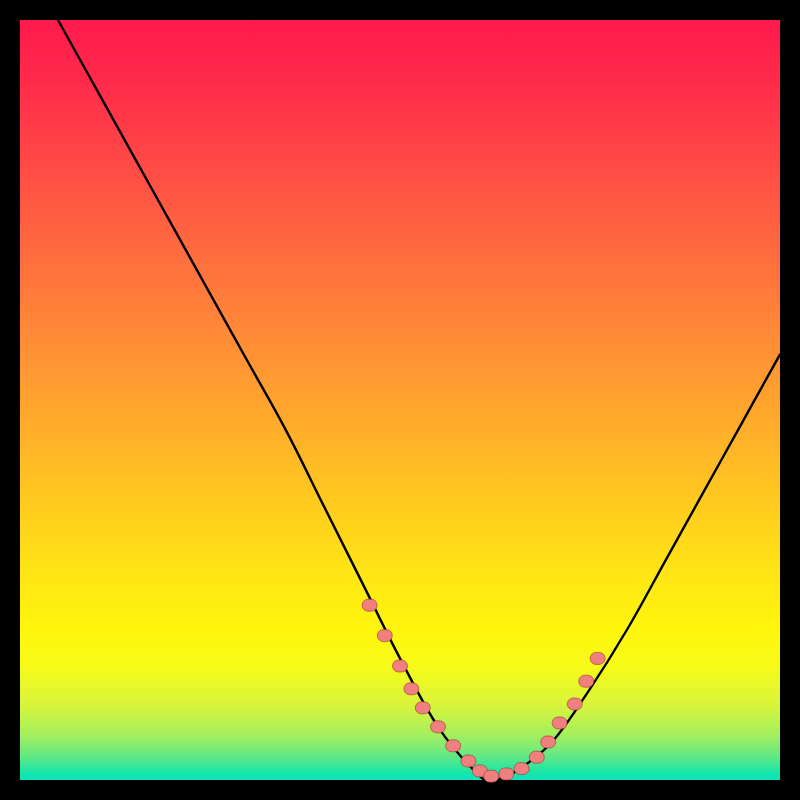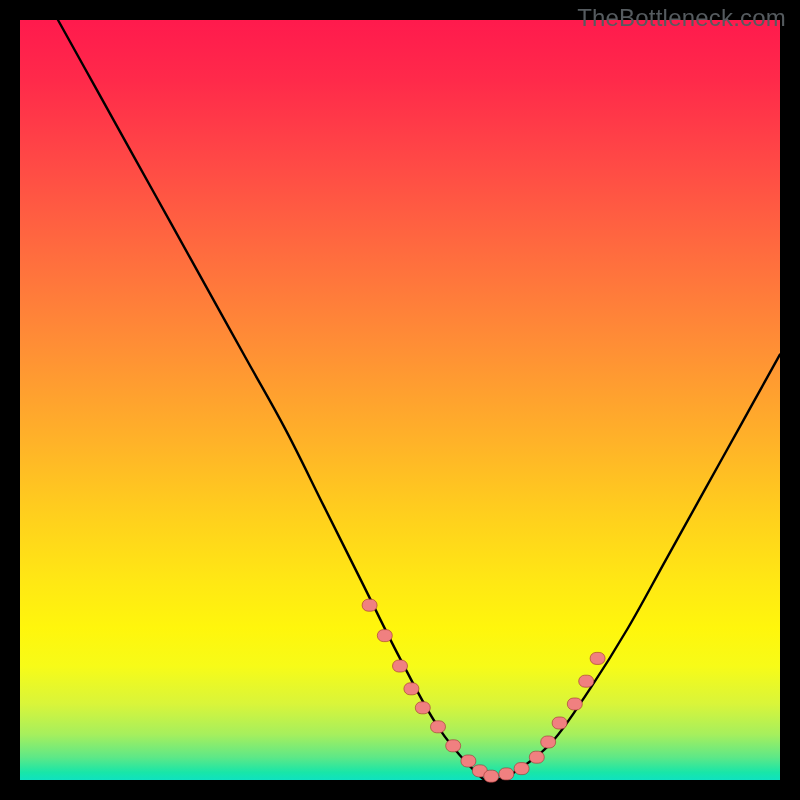--- a/index.html
+++ b/index.html
@@ -84,14 +84,13 @@
           <rect x="494.10" y="742.60" width="15" height="12" rx="6" ry="6" fill="#f08080" stroke="#a03030" stroke-width="0.6"></rect>
           <rect x="509.30" y="731.20" width="15" height="12" rx="6" ry="6" fill="#f08080" stroke="#a03030" stroke-width="0.6"></rect>
           <rect x="520.70" y="716.00" width="15" height="12" rx="6" ry="6" fill="#f08080" stroke="#a03030" stroke-width="0.6"></rect>
           <rect x="532.10" y="697.00" width="15" height="12" rx="6" ry="6" fill="#f08080" stroke="#a03030" stroke-width="0.6"></rect>
           <rect x="547.30" y="678.00" width="15" height="12" rx="6" ry="6" fill="#f08080" stroke="#a03030" stroke-width="0.6"></rect>
           <rect x="558.70" y="655.20" width="15" height="12" rx="6" ry="6" fill="#f08080" stroke="#a03030" stroke-width="0.6"></rect>
           <rect x="570.10" y="632.40" width="15" height="12" rx="6" ry="6" fill="#f08080" stroke="#a03030" stroke-width="0.6"></rect>
         </g>
     </svg>
   </div>
-  <div class="watermark">TheBottleneck.com</div>
 </div>
 
 </body></html>

